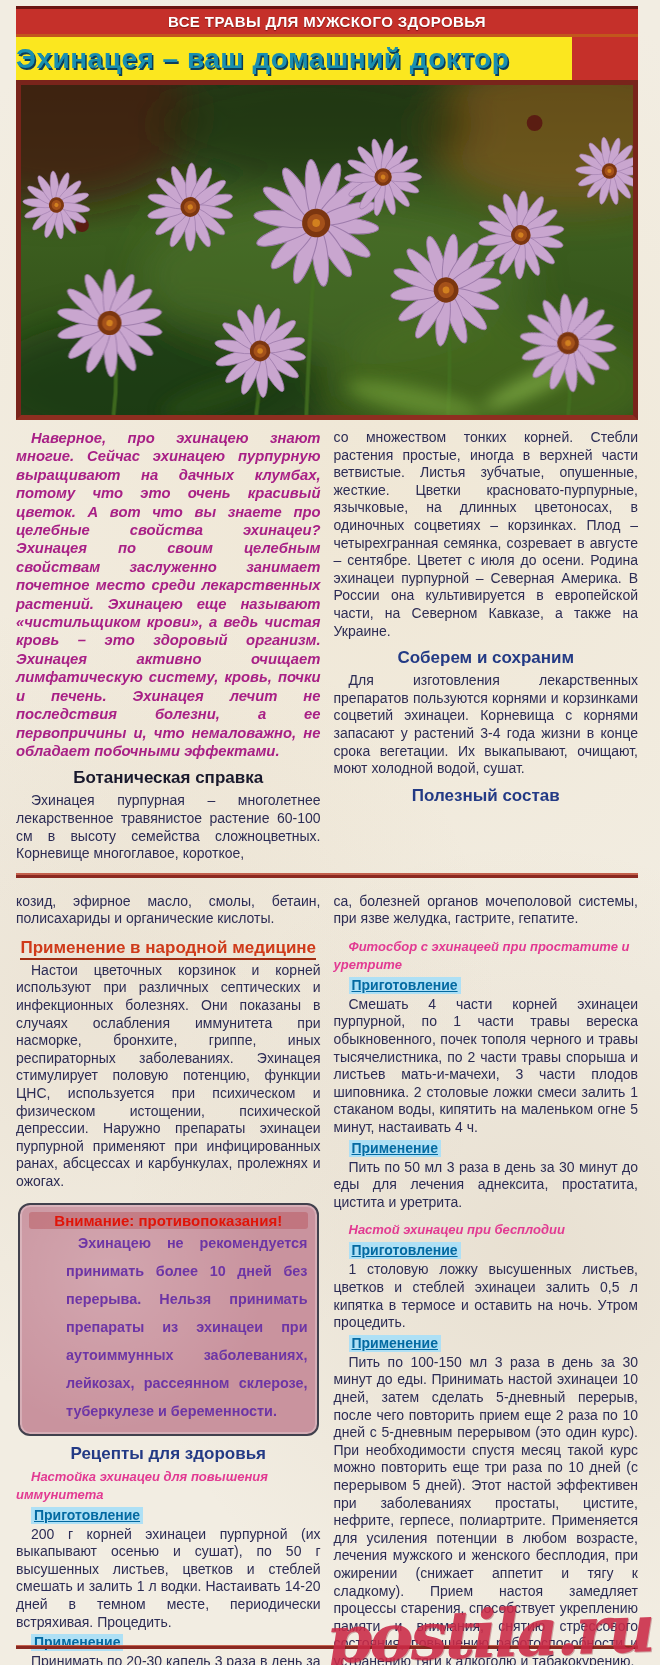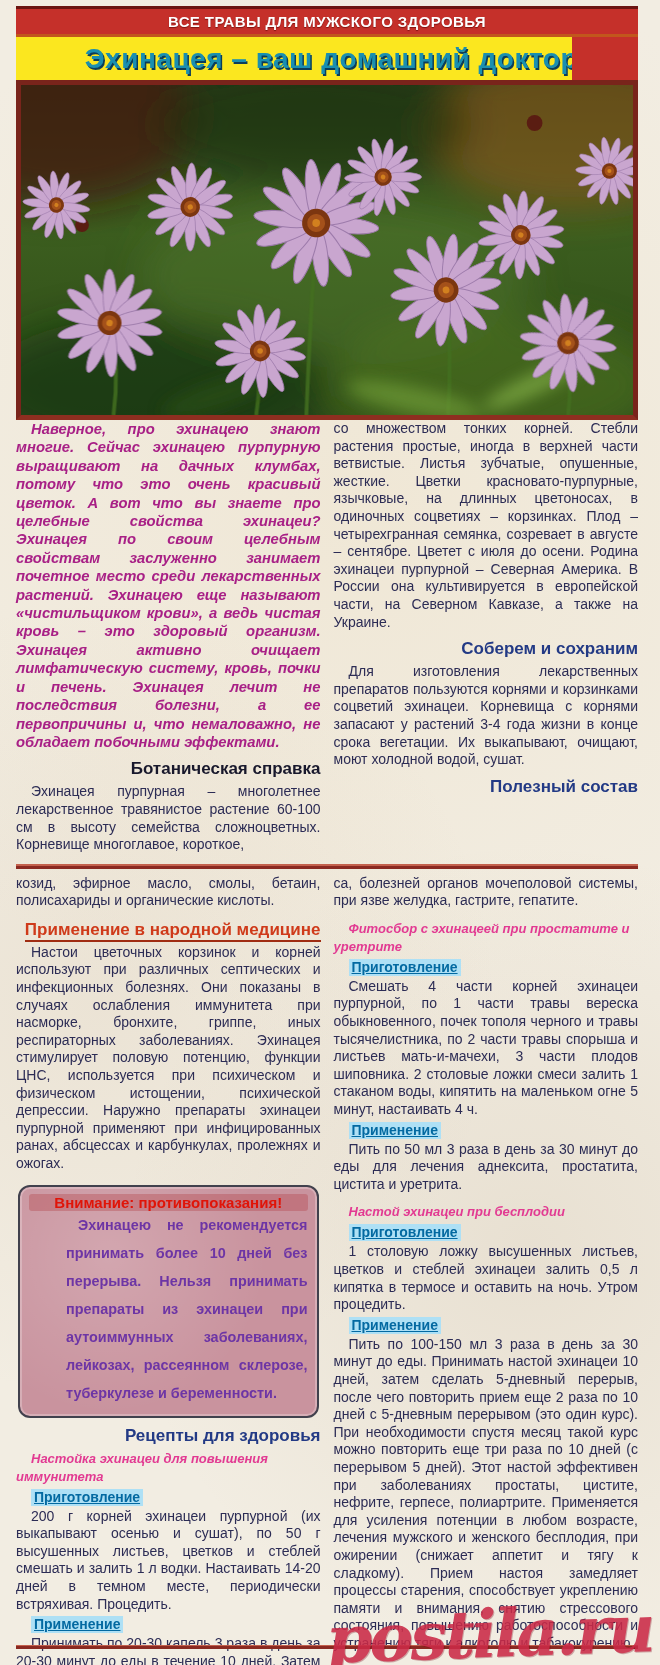--- a/index.html
+++ b/index.html
@@ -25,54 +25,54 @@
     height:31px; background:#c5302a;
     border-top:3px solid #6b1511; border-bottom:3px solid #c2571c;
     display:flex; align-items:center; justify-content:center;
   }
   .banner-red span {
     color:#fff; font-weight:bold; font-size:15px; letter-spacing:.4px;
     text-shadow:0 1px 1px rgba(80,0,0,.6);
   }
   .band-yellow {
     position:relative; height:43px; background:#fbe71f;
-    display:flex; align-items:center; justify-content:flex-end;padding-left:24px;
+    display:flex; align-items:center; justify-content:flex-start;
   }
   .band-yellow .red-cap {
     position:absolute; right:0; top:0; width:66px; height:100%;
     background:#c5302a;
   }
   .page-title {
     font-size:28px; font-weight:bold; color:#1a8fb0; letter-spacing:.5px;
     text-shadow:1.5px 1.5px 0 #0c3d58; margin-right:60px; white-space:nowrap;
   }
 
   
   .photo-frame {
     border:5px solid #79241b; border-bottom-color:#8e2e20;
     height:340px; background:#2c4a18; overflow:hidden;
   }
   .photo-frame svg { display:block; width:100%; height:100%; }
 
   
-  .cols { display:flex; gap:13px; }
+  .cols { display:flex; gap:13px; padding-top:9px; }
   .col { flex:1 1 0; min-width:0; }
 
   p.body {
     font-size:14px; line-height:17.6px; color:#2c2c55;
     text-align:justify;
   }
   p.indent { text-indent:15px; }
 
   .intro {
     font-size:14.8px; line-height:18.4px; font-weight:bold; font-style:italic;
     color:#a82086; text-align:justify; text-indent:15px;
   }
 
-  h3 { text-align:right; font-size:17px; margin:8px 0 4px; }
+  h3 { text-align:center; font-size:17px; margin:8px 0 4px; }
   h3.h-black { color:#18182c; }
   h3.h-blue  { color:#233a85; }
   h3.h-red   { color:#cf3a1a; margin:10px 0 4px; }
   h3.h-red span { border-bottom:2px solid #a02c12; padding-bottom:1px;margin-top:48px; }
 
   .subhead {
     color:#e23a92; font-weight:bold; font-style:italic;
     font-size:13px; line-height:18px; text-indent:15px; margin-top:10px;
     text-align:left;
   }

